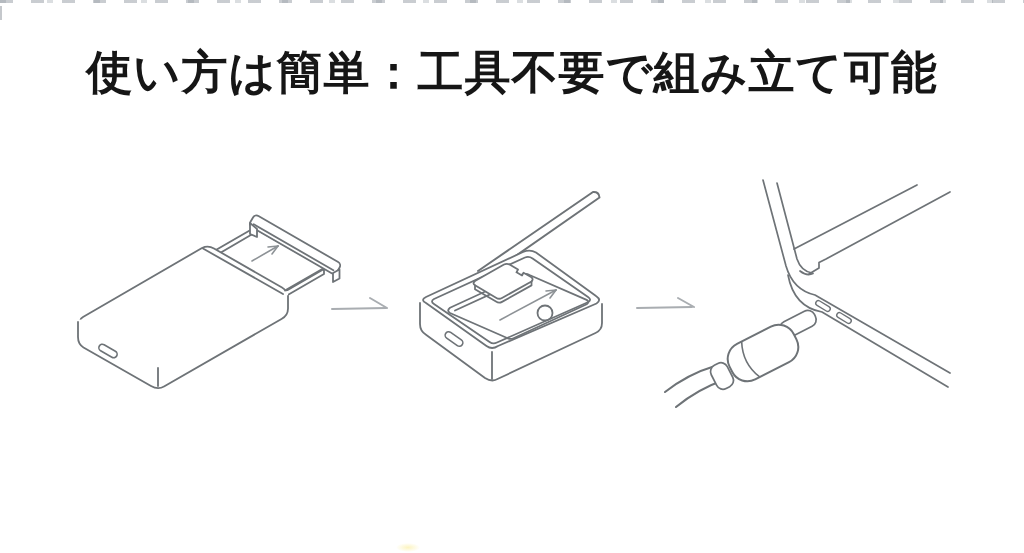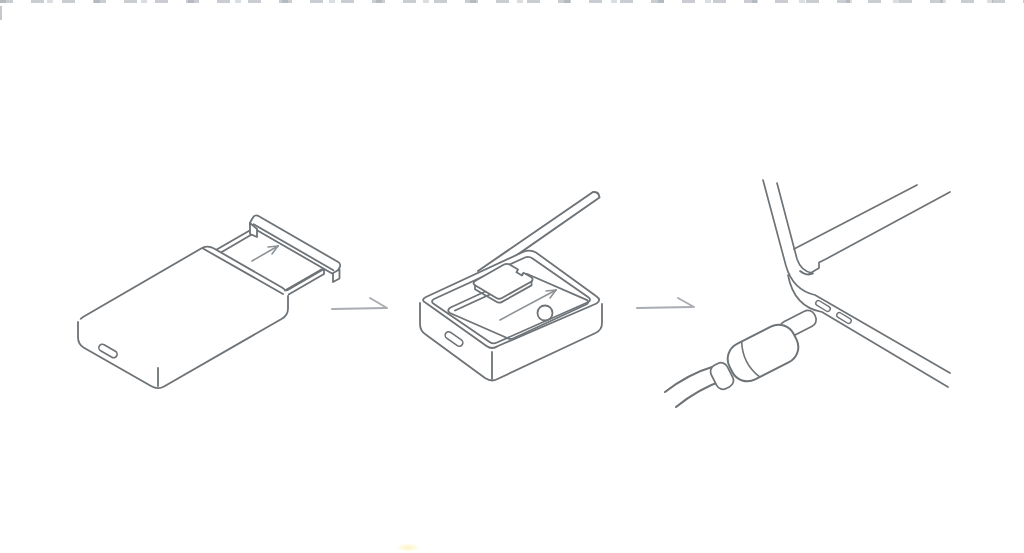--- a/index.html
+++ b/index.html
@@ -40,20 +40,21 @@
   }
 </style>
 </head>
 <body>
 
 <div class="canvas">
 
   <div class="top-artifact"></div>
   <div class="left-tick"></div>
 
+  <h1 class="title" style="color: rgb(22, 22, 22);">使い方は簡単：工具不要で組み立て可能</h1>
 
   <svg id="step1" class="step-svg" width="300" height="240" viewBox="0 0 300 240">
     <g fill="none" stroke-linecap="round" stroke-linejoin="round" stroke-width="1.8" stroke="#6e7377">
 
       <g>
         <polygon points="100,118 204,58 274,98 170,158" fill="#ffffff"></polygon>
         <line x1="105" y1="121" x2="206" y2="62"></line>
         <polygon points="236,121 274,99 274,104 236,126" fill="#ffffff"></polygon>
 
         <g transform="translate(205,44) rotate(30)">

